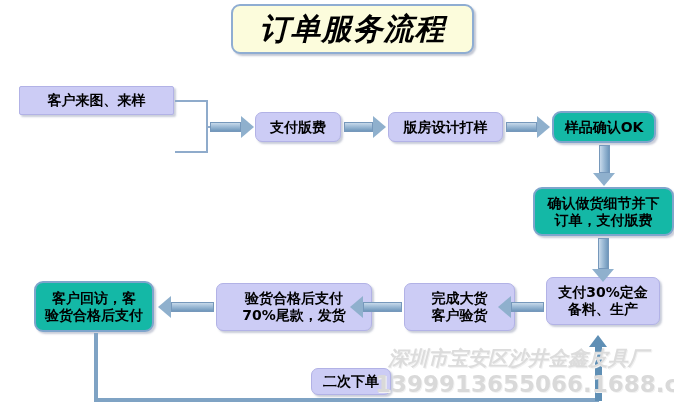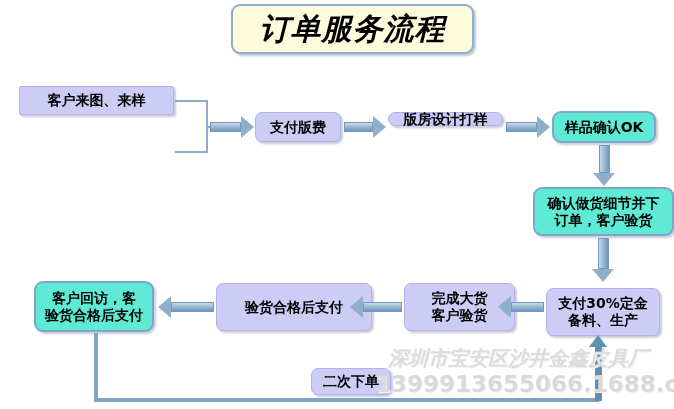--- a/index.html
+++ b/index.html
@@ -55,21 +55,21 @@
     justify-content: flex-end;
     text-align: center;
     color: #000000;
     font-weight: bold;
     font-size: 14px;
     line-height: 17px;
     padding: 3px 3px;
   }
   .node.sharp { border-radius: 2px; }
   .node.strong {
-    background: #5eead4;
+    background: #14b8a6;
     border: 2px solid #7fa5cc;
     border-radius: 9px;
   }
   .node .lines { width: 100%; }
   .node .l { display: block; white-space: nowrap; }
 
   
   .seg {
     position: absolute;
     background: #7fa3c4;
@@ -192,52 +192,53 @@
 
   <div class="node sharp" style="left:19px; top:86px; width:155px; height:29px;">
     <span class="lines">客户来图、来样</span>
   </div>
 
 
   <div class="node" style="left:255px; top:112px; width:86px; height:30px;">
     <span class="lines">支付版费</span>
   </div>
 
-  <div class="node" style="left:388px; top:112px; width:115px; height:14px;">
+  <div class="node" style="left:388px; top:112px; width:115px; height:30px;">
     <span class="lines">版房设计打样</span>
   </div>
 
   <div class="node strong" style="left:552px; top:111px; width:104px; height:32px;">
     <span class="lines">样品确认OK</span>
   </div>
 
   <div class="node strong" style="left:533px; top:187px; width:141px; height:49px;">
     <span class="lines">
       <span class="l">确认做货细节并下</span>
-      <span class="l">订单，客户验货</span>
-    </span>
-  </div>
-
-  <div class="node" style="left:546px; top:288px; width:114px; height:48px;">
+      <span class="l">订单，支付版费</span>
+    </span>
+  </div>
+
+  <div class="node" style="left:546px; top:277px; width:114px; height:48px;">
     <span class="lines">
       <span class="l">支付30%定金</span>
       <span class="l">备料、生产</span>
     </span>
   </div>
 
   <div class="node" style="left:404px; top:283px; width:111px; height:48px;font-family:Liberation Serif, serif;">
     <span class="lines">
       <span class="l">完成大货</span>
       <span class="l">客户验货</span>
     </span>
   </div>
 
   <div class="node" style="left:216px; top:283px; width:156px; height:48px;">
     <span class="lines">
       <span class="l">验货合格后支付</span>
+      <span class="l">70%尾款，发货</span>
     </span>
   </div>
 
   <div class="node strong" style="left:34px; top:281px; width:120px; height:51px;">
     <span class="lines">
       <span class="l">客户回访，客</span>
       <span class="l">验货合格后支付</span>
     </span>
   </div>
 

